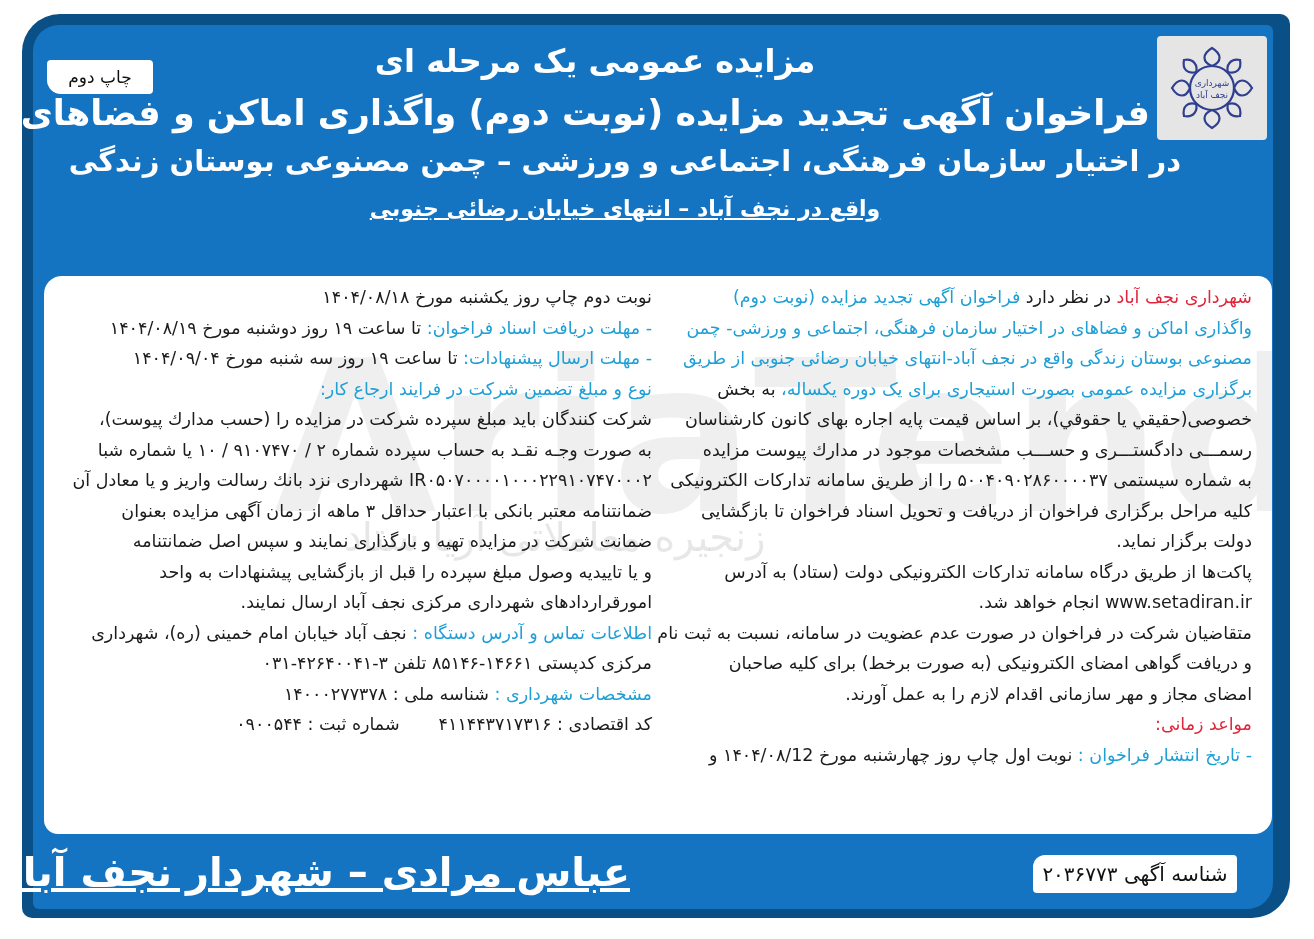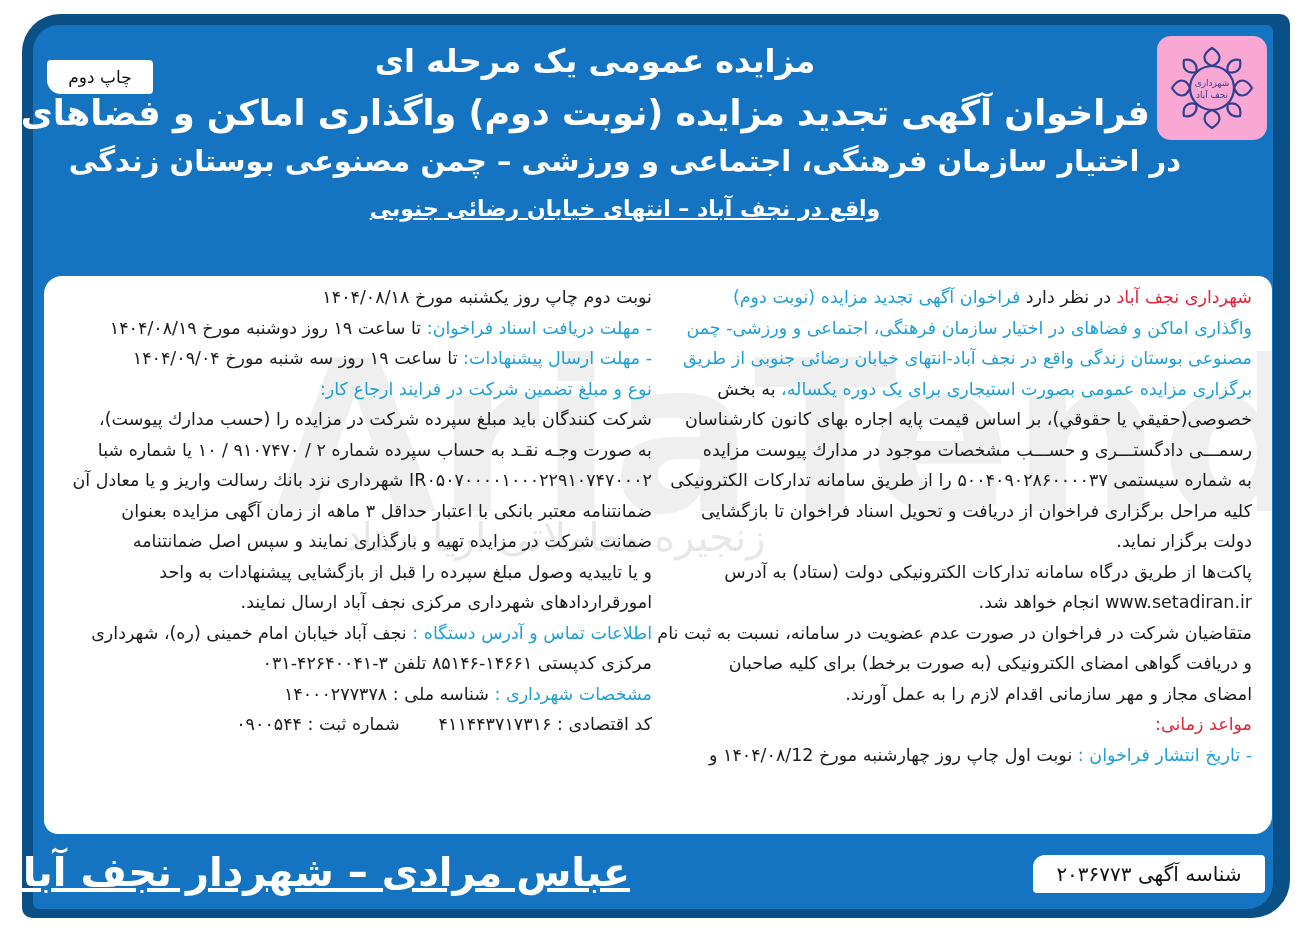--- a/index.html
+++ b/index.html
@@ -1,32 +1,32 @@
 <!DOCTYPE html>
 <html><head>
 <meta charset="utf-8">
 <style>
   html, body { margin:0; padding:0; }
   body { width:1314px; height:939px; background:#ffffff; position:relative; overflow:hidden; font-family:"DejaVu Sans", sans-serif; }
   .outer { position:absolute; left:22px; top:14px; width:1268px; height:904px; background:#0a4f86; border-radius:38px 10px 38px 10px; }
   .inner { position:absolute; left:33px; top:25px; width:1240px; height:884px; background:#1574c2; border-radius:26px 6px 26px 6px; }
   .badge-print { position:absolute; left:47px; top:36px; width:106px; height:34px; background:#fff; border-radius:4px 4px 4px 14px; color:#111; font-size:17px; display:flex; align-items:center; justify-content:center; direction:rtl;margin-top:24px; }
-  .logo { position:absolute; left:1157px; top:36px; width:110px; height:104px; background:#f9a8d4; border-radius:14px; display:flex; align-items:center; justify-content:center; }
+  .logo { position:absolute; left:1157px; top:36px; width:110px; height:104px; background:#e5e5e5; border-radius:4px; display:flex; align-items:center; justify-content:center; }
   .tl { font-size:34px; line-height:52px; white-space:nowrap; }
   .panel { position:absolute; left:44px; top:276px; width:1228px; height:558px; background:#fff; border-radius:18px 14px 18px 14px; overflow:hidden; }
   .col { position:absolute; top:6px; direction:rtl; text-align:justify; font-size:17.5px; line-height:30.5px; color:#1c1c1c; }
   .col-right { left:628px; width:580px; }
   .col-left { left:20px; width:588px; }
   .line { white-space:nowrap; }
   .red { color:#e0253a; }
   .cyan { color:#1e9fd6; }
   .watermark { position:absolute; left:230px; top:40px; font-size:210px; font-weight:bold; color:rgba(120,120,120,0.12); font-family:"DejaVu Sans", sans-serif; pointer-events:none; }
   .wm2 { position:absolute; left:300px; top:238px; font-size:40px; letter-spacing:14px; color:rgba(120,120,120,0.18); direction:rtl; white-space:nowrap; pointer-events:none; }
   .footer-name { position:absolute; left:60px; top:842px; width:570px; text-align:left; direction:rtl; color:#fff; font-weight:bold; font-size:40px; line-height:60px; white-space:nowrap;text-decoration:underline; }
-  .footer-id { position:absolute; left:1033px; top:855px; width:232px; height:38px; background:#fff; border-radius:12px 4px 4px 4px; display:flex; align-items:center; justify-content:center; direction:rtl; font-size:20px; color:#111; }
+  .footer-id { position:absolute; left:1033px; top:855px; width:204px; height:38px; background:#fff; border-radius:12px 4px 4px 4px; display:flex; align-items:center; justify-content:center; direction:rtl; font-size:20px; color:#111; }
 </style>
 </head>
 <body>
 
 <div class="outer"></div>
 <div class="inner"></div>
 
 <div class="badge-print">چاپ دوم</div>
 
 <div class="logo">

